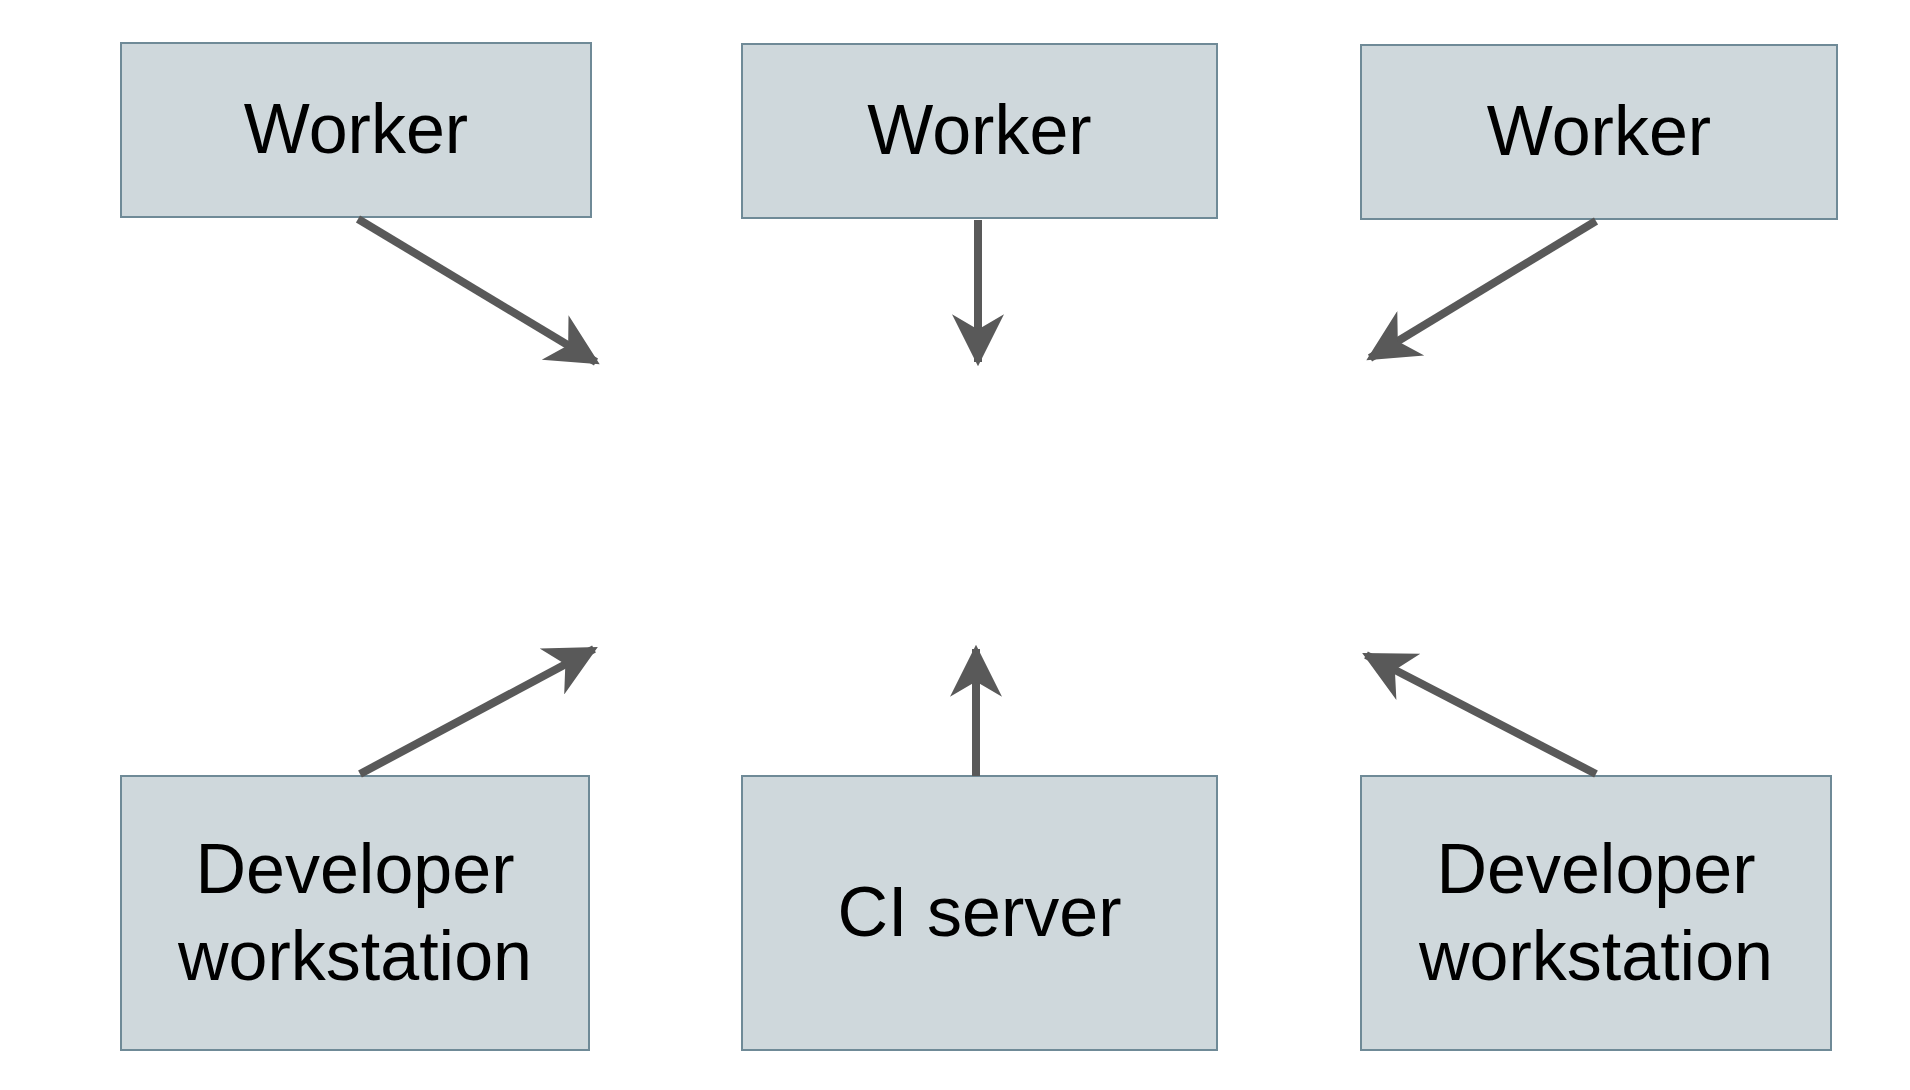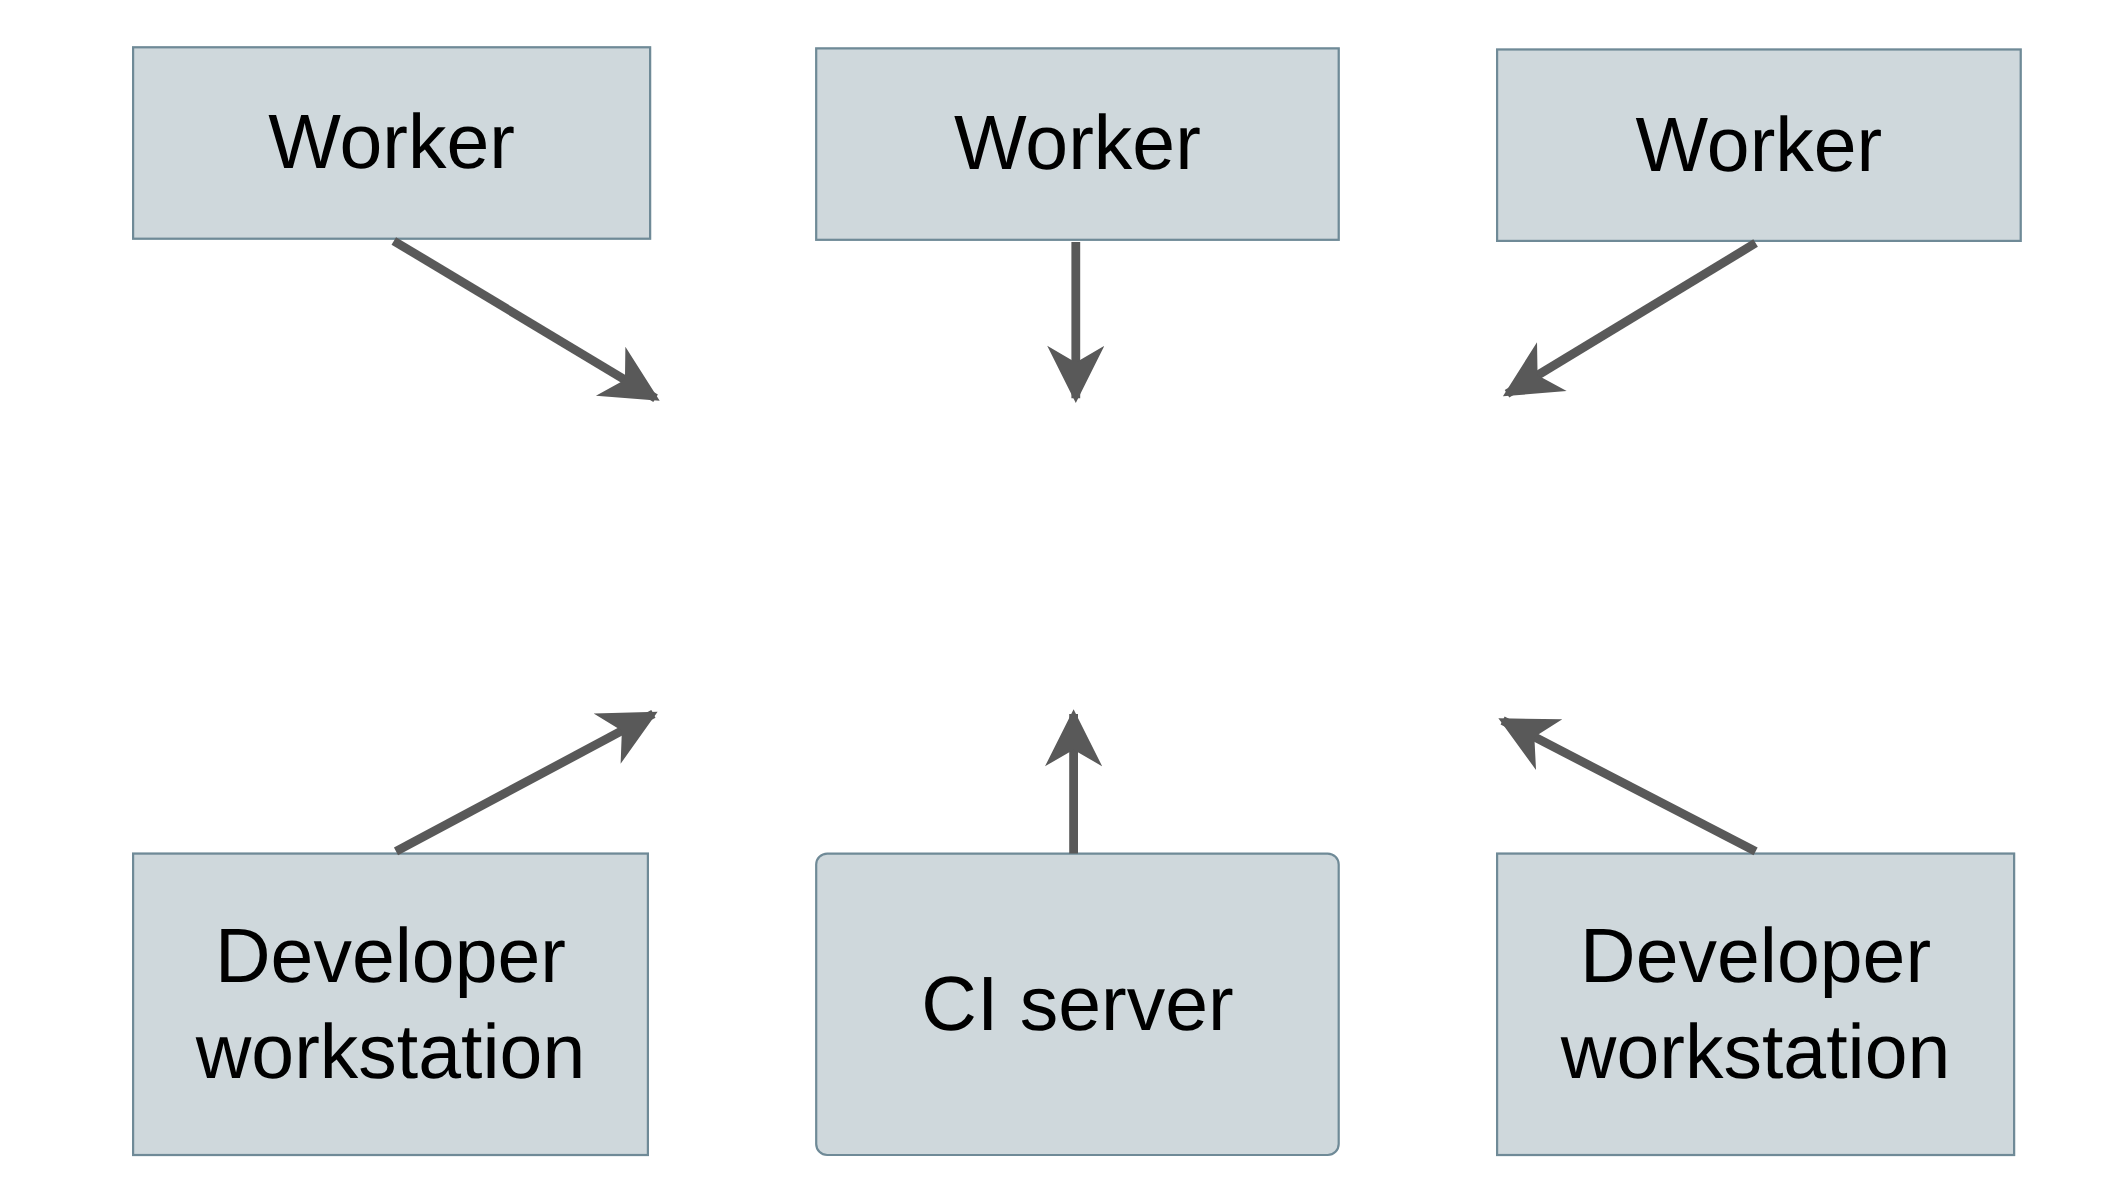--- a/index.html
+++ b/index.html
@@ -37,21 +37,21 @@
     letter-spacing: 0px;
   }
   
   #node-worker-1 { left: 120px; top: 42px;  width: 472px; height: 176px; }
   #node-worker-2 { left: 741px; top: 43px;  width: 477px; height: 176px; }
   #node-worker-3 { left: 1360px; top: 44px; width: 478px; height: 176px; }
   
   #node-build-master { left: 588px; top: 368px; width: 771px; height: 275px; }
   
   #node-dev-left  { left: 120px; top: 775px;  width: 470px; height: 276px; }
-  #node-ci-server { left: 741px; top: 775px;  width: 477px; height: 276px; border-radius: 11px; }
+  #node-ci-server { left: 741px; top: 775px;  width: 477px; height: 276px; }
   #node-dev-right { left: 1360px; top: 775px; width: 472px; height: 276px; }
 
   .edges-overlay {
     position: absolute;
     left: 0; top: 0;
     width: 1910px; height: 1090px;
     pointer-events: none;
   }
   .edge {
     stroke: var(--arrow);

